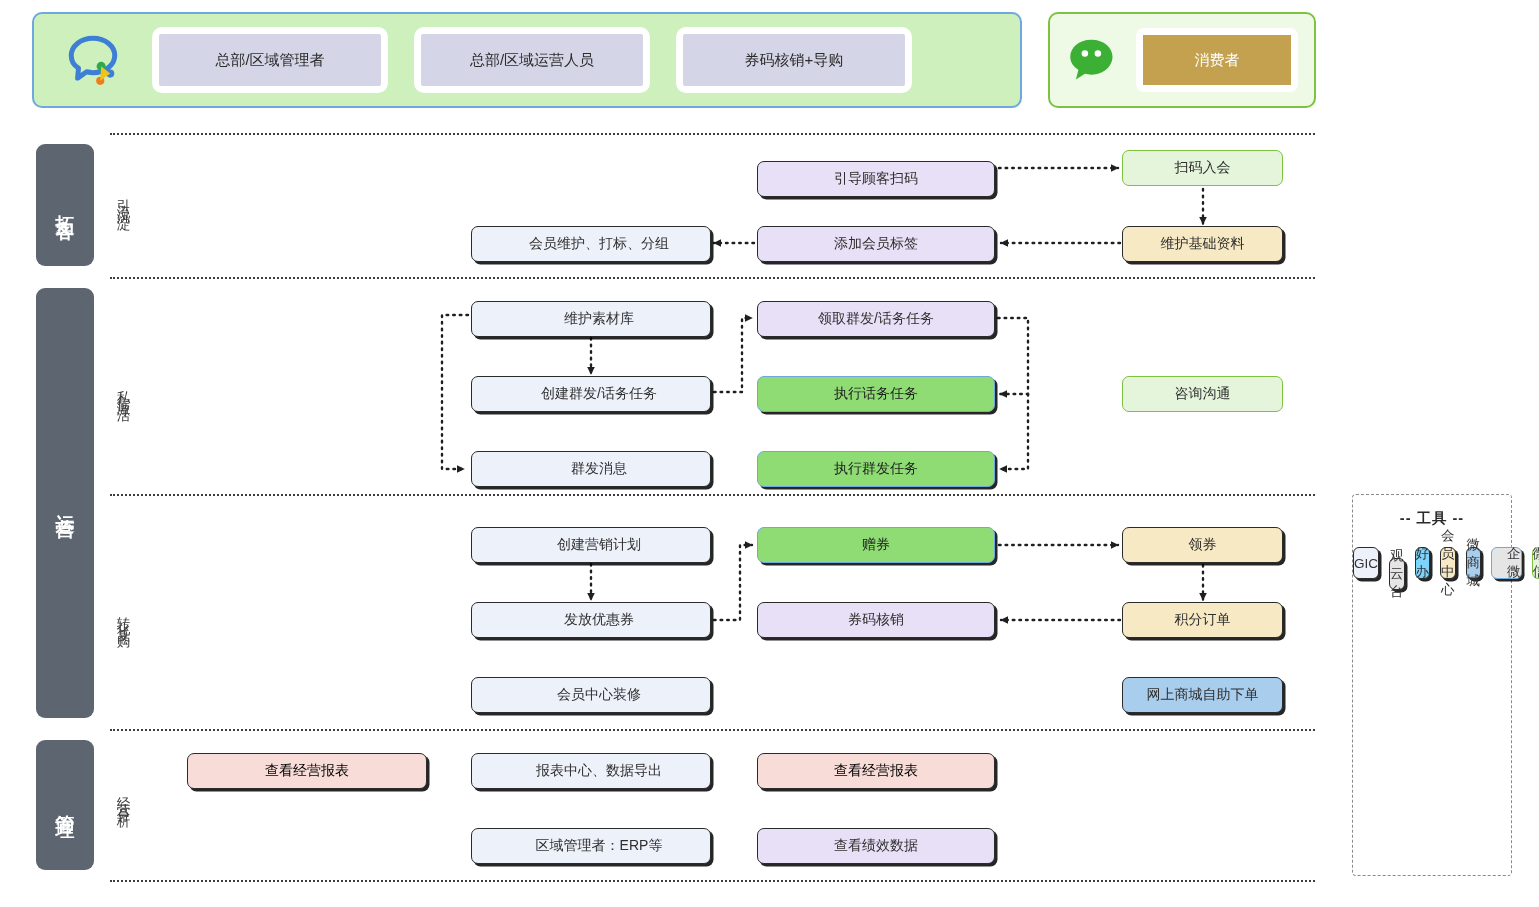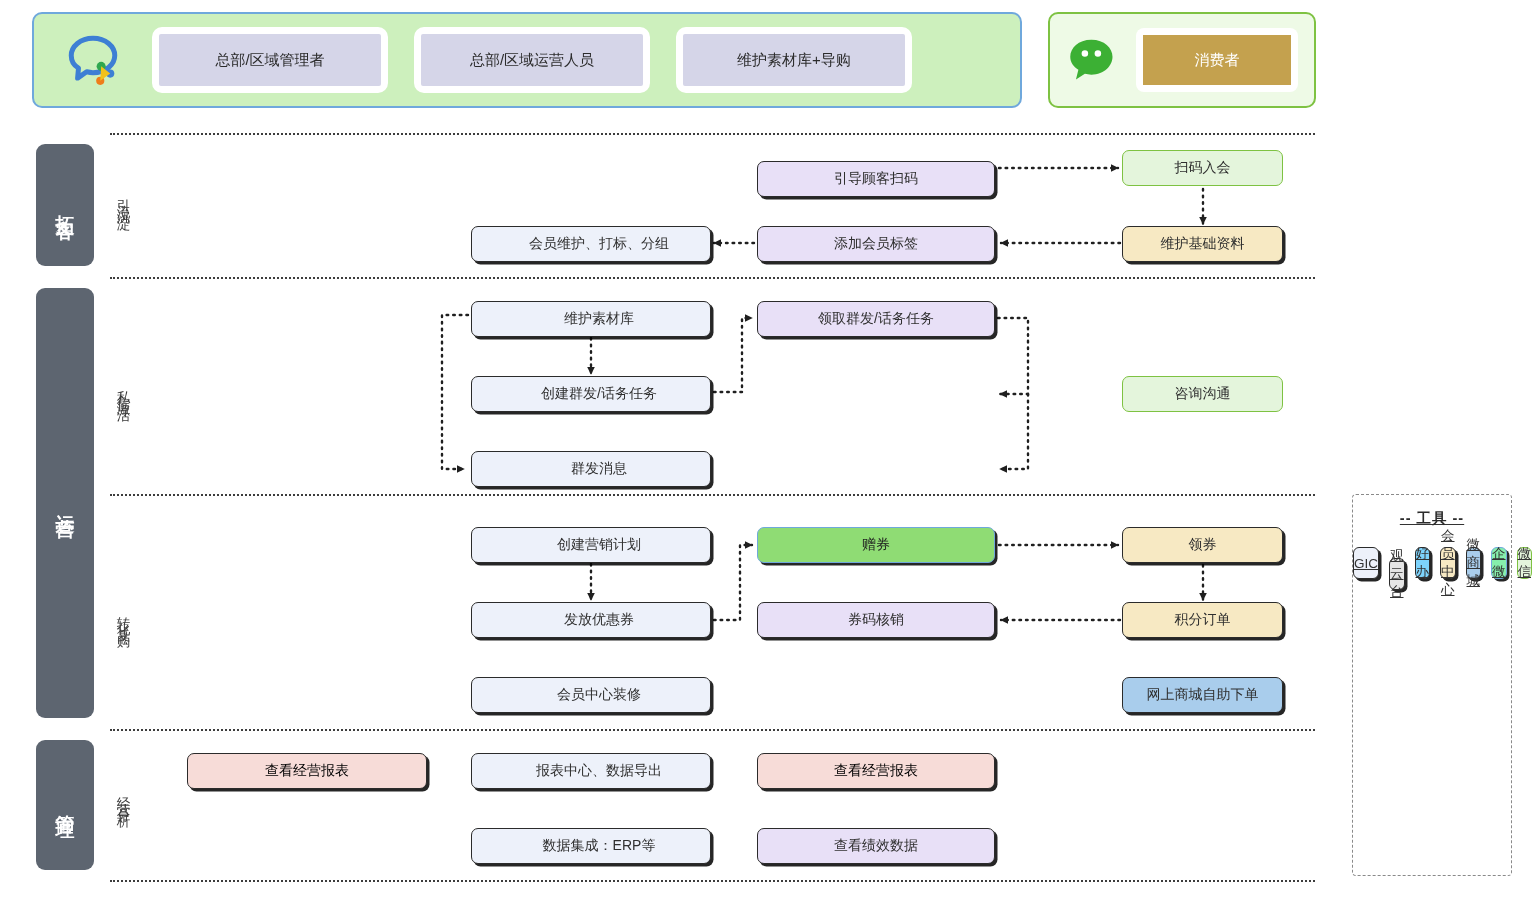--- a/index.html
+++ b/index.html
@@ -70,39 +70,38 @@
   .n-wechat{background:#e4f5dc;border:1.5px solid #7ec242;color:#2f2f2f;box-shadow:none;}
   .n-member{background:#f7e9c3;border:1.5px solid #2b2b2b;color:#2f2f2f;}
   .n-mall  {background:#a9cdec;border:1.5px solid #2b2b2b;color:#2f2f2f;}
   .n-guanyt{background:#f7dcd8;border:1.5px solid #2b2b2b;color:#000000;}
 
   
   .tools-panel{
     position:absolute;left:1352px;top:494px;width:160px;height:382px;
     border:1.5px dashed #8a8a8a;border-radius:4px;background:#fff;
     box-sizing:border-box;
-    text-decoration:underline;
   }
   .tools-title{
     text-align:center;font-size:14.5px;font-weight:bold;color:#2b2b2b;
     margin-top:14px;letter-spacing:1px;
   }
   .tool-list{margin-top:8px;display:flex;flex-direction:row;align-items:center;gap:10px;}
   .tool-chip{
     width:133px;height:32px;border-radius:6px;
     display:flex;align-items:center;justify-content:center;
     font-size:13.5px;box-sizing:border-box;
     box-shadow:2.5px 2.5px 0 rgba(0,0,0,0.85);
   }
   .t-gic   {background:#edf1fa;border:1.5px solid #2b2b2b;}
   .t-guan  {background:#e5e5e5;border:1.5px solid #2b2b2b;margin-top:22px;}
   .t-hao   {background:#7dd3fc;border:1.5px solid #2b2b2b;}
   .t-mem   {background:#f7e9c3;border:1.5px solid #2b2b2b;}
   .t-mall  {background:#a9cdec;border:1.5px solid #2b2b2b;}
-  .t-qiwei {background:#86efac;border:1.5px solid #6fa8dc;}
+  .t-qiwei {background:#e5e5e5;border:1.5px solid #6fa8dc;padding-left:15px;}
   .t-wx    {background:#e4f5dc;border:1.5px solid #7ec242;box-shadow:none;}
 
   svg.links{position:absolute;left:0;top:0;width:1539px;height:907px;pointer-events:none;}
 </style>
 </head>
 <body>
 
 <div id="canvas">
 
   <div class="hdr-roles">
@@ -116,21 +115,21 @@
       </svg>
     </div>
 
     <div class="role-card">
       <div class="role-inner">总部/区域管理者</div>
     </div>
     <div class="role-card">
       <div class="role-inner">总部/区域运营人员</div>
     </div>
     <div class="role-card">
-      <div class="role-inner">维护素材库+导购</div>
+      <div class="role-inner">券码核销+导购</div>
     </div>
   </div>
 
   <div class="hdr-consumer">
     <div class="wechat-wrap">
       <svg width="52" height="48" viewBox="0 0 64 58">
         <path d="M30 4 C14 4 4 14 4 25 C4 32 8 37 14 41 L11 53 L22 46 C24.5 46.7 27 47 30 47 C46 47 56 36 56 25 C56 14 46 4 30 4 Z" fill="#3cb034"></path>
         <circle cx="22" cy="21" r="4" fill="#ffffff"></circle>
         <circle cx="38" cy="21" r="4" fill="#ffffff"></circle>
       </svg>
@@ -197,40 +196,42 @@
   <div class="node n-wechat" style="left:1122px;top:150px;width:161px">扫码入会</div>
 
   <div class="node n-gic" style="left:471px;top:226px;width:240px">会员维护、打标、分组</div>
   <div class="node n-haoban" style="left:757px;top:226px;width:238px">添加会员标签</div>
   <div class="node n-member" style="left:1122px;top:226px;width:161px">维护基础资料</div>
 
   <div class="node n-gic" style="left:471px;top:301px;width:240px">维护素材库</div>
   <div class="node n-haoban" style="left:757px;top:301px;width:238px">领取群发/话务任务</div>
 
   <div class="node n-gic" style="left:471px;top:376px;width:240px">创建群发/话务任务</div>
+  <div class="node n-qiwei" style="left:757px;top:376px;width:238px">执行话务任务</div>
   <div class="node n-wechat" style="left:1122px;top:376px;width:161px">咨询沟通</div>
 
   <div class="node n-gic" style="left:471px;top:451px;width:240px">群发消息</div>
+  <div class="node n-qiwei" style="left:757px;top:451px;width:238px">执行群发任务</div>
 
   <div class="node n-gic" style="left:471px;top:527px;width:240px">创建营销计划</div>
   <div class="node n-qiwei" style="left:757px;top:527px;width:238px">赠券</div>
   <div class="node n-member" style="left:1122px;top:527px;width:161px">领券</div>
 
   <div class="node n-gic" style="left:471px;top:602px;width:240px">发放优惠券</div>
   <div class="node n-haoban" style="left:757px;top:602px;width:238px">券码核销</div>
   <div class="node n-member" style="left:1122px;top:602px;width:161px">积分订单</div>
 
   <div class="node n-gic" style="left:471px;top:677px;width:240px">会员中心装修</div>
   <div class="node n-mall" style="left:1122px;top:677px;width:161px">网上商城自助下单</div>
 
   <div class="node n-guanyt" style="left:187px;top:753px;width:240px">查看经营报表</div>
   <div class="node n-gic" style="left:471px;top:753px;width:240px">报表中心、数据导出</div>
   <div class="node n-guanyt" style="left:757px;top:753px;width:238px">查看经营报表</div>
 
-  <div class="node n-gic" style="left:471px;top:828px;width:240px">数据集成：ERP等</div>
+  <div class="node n-gic" style="left:471px;top:828px;width:240px">区域管理者：ERP等</div>
   <div class="node n-haoban" style="left:757px;top:828px;width:238px">查看绩效数据</div>
 
   <div class="tools-panel">
     <div class="tools-title">-- 工具 --</div>
     <div class="tool-list">
       <div class="tool-chip t-gic">GIC</div>
       <div class="tool-chip t-guan">观云台</div>
       <div class="tool-chip t-hao">好办</div>
       <div class="tool-chip t-mem">会员中心</div>
       <div class="tool-chip t-mall">微商城</div>

